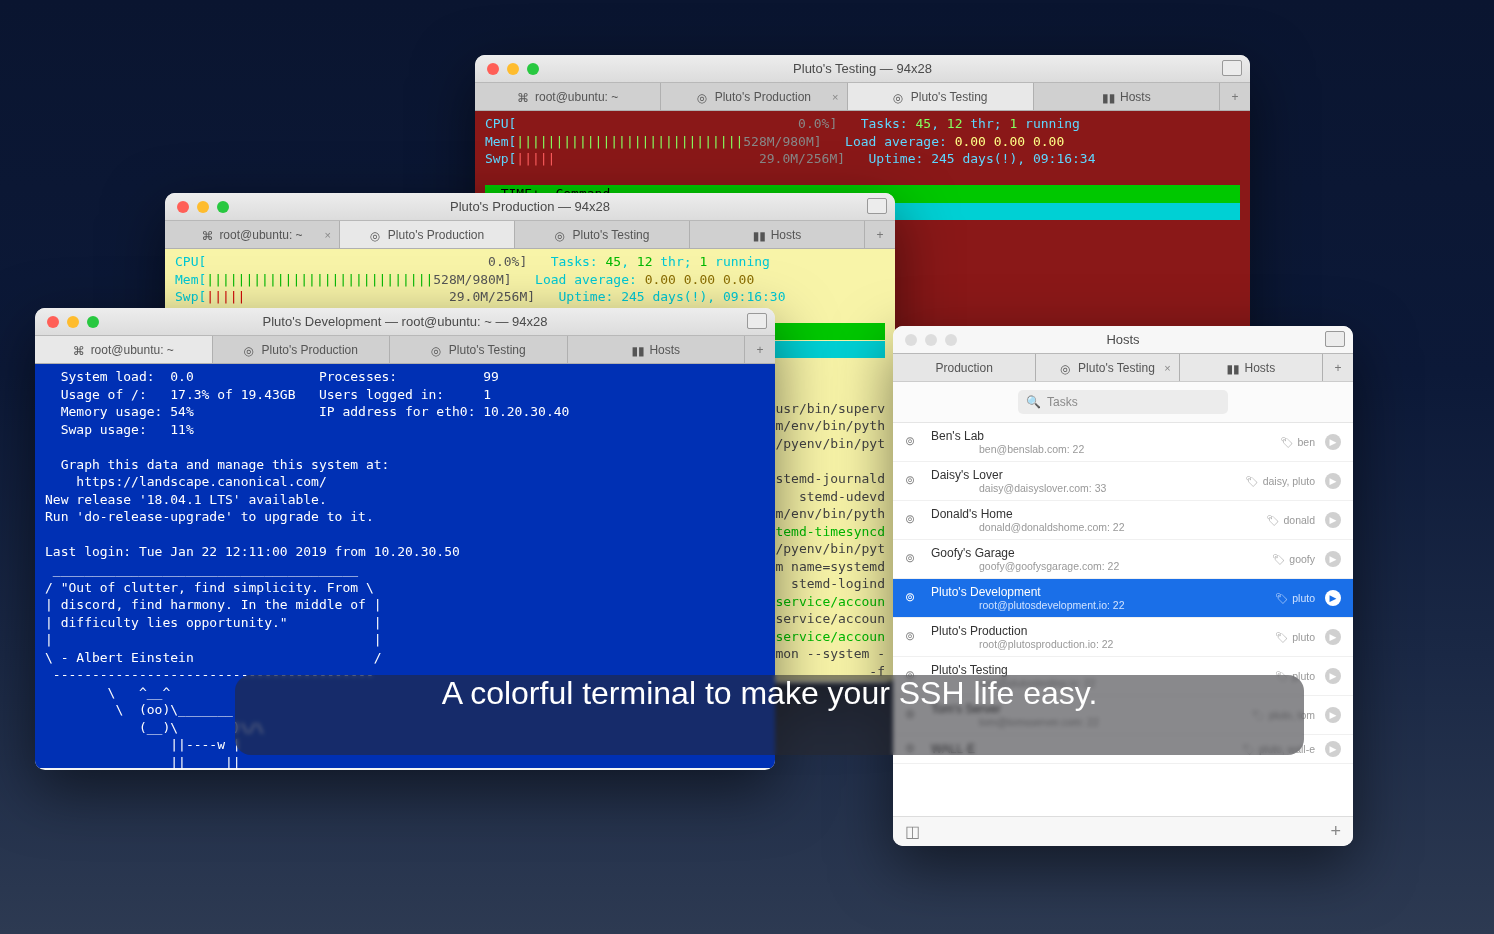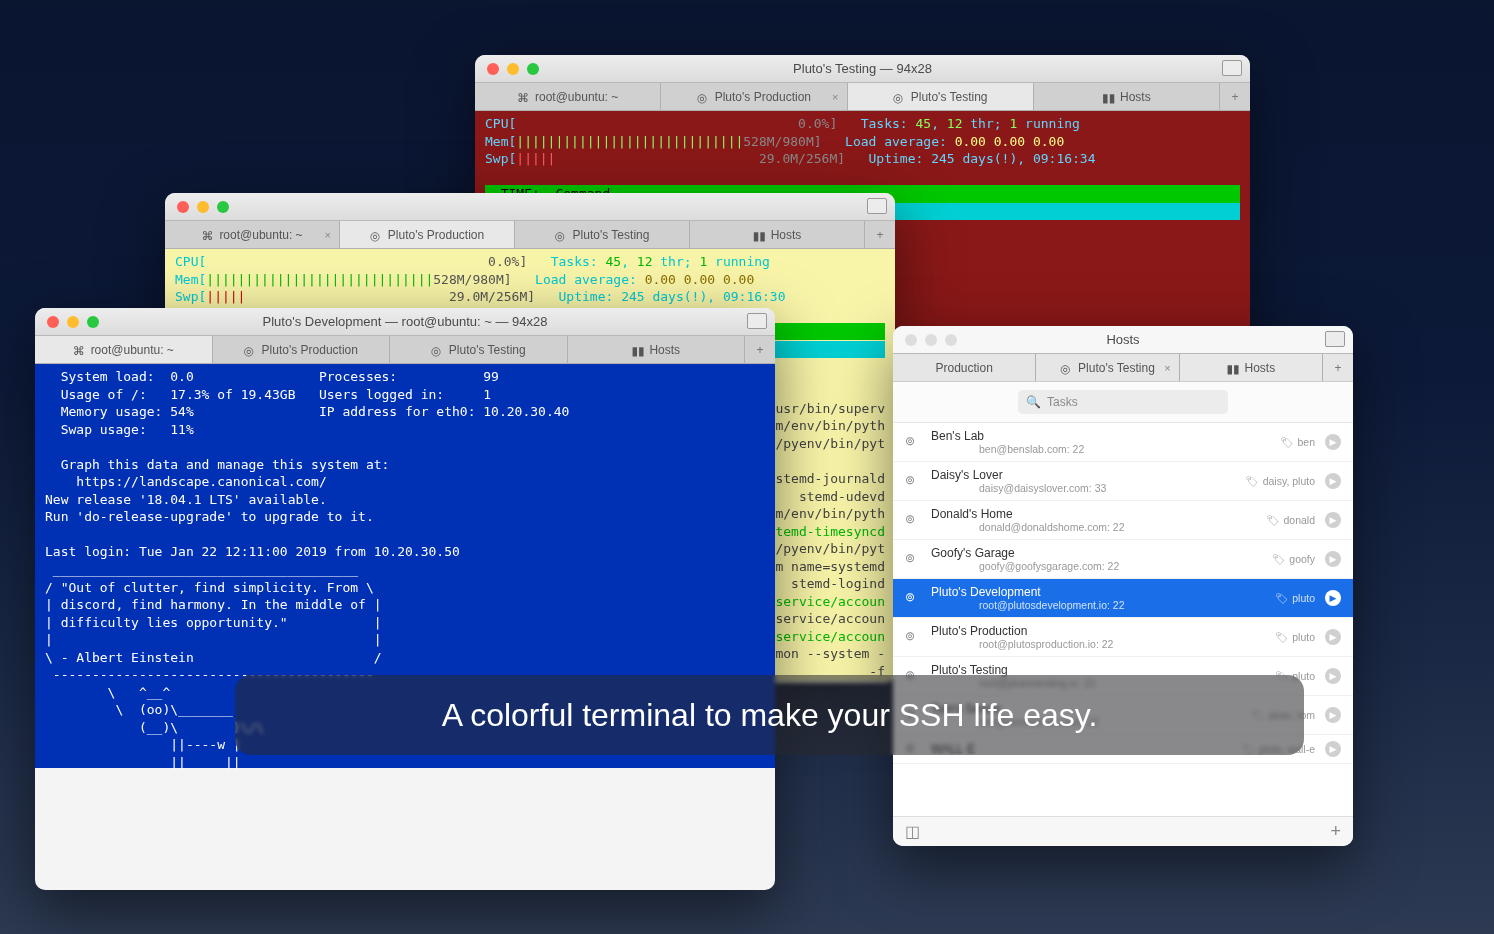--- a/index.html
+++ b/index.html
@@ -59,24 +59,24 @@
   .host-row.selected .play{background:#fff;color:#1a6fe8;}
   .hosts-footer{position:absolute;bottom:0;left:0;right:0;height:30px;border-top:1px solid #ddd;background:#f7f7f7;display:flex;align-items:center;padding:0 12px;color:#888;}
   .plus-btn{margin-left:auto;font-size:18px;}
   
   #win-red{left:475px;top:55px;width:775px;height:310px;}
   #win-red .term{background:#8a1818;color:#ddd;height:252px;}
   
   #win-yellow{left:165px;top:193px;width:730px;height:490px;}
   #win-yellow .term{background:#f8f4a8;color:#222;height:432px;}
   
-  #win-blue{left:35px;top:308px;width:740px;height:582px;}
+  #win-blue{left:35px;top:308px;width:740px;height:462px;}
   #win-blue .term{background:#0030b4;color:#fff;height:404px;}
   
-  .banner{position:absolute;left:235px;right:190px;top:675px;height:80px;background:rgba(40,40,45,0.55);border-radius:16px;display:flex;align-items:center;justify-content:center;color:#fff;font-size:32px;font-weight:300;backdrop-filter:blur(2px);}
+  .banner{position:absolute;left:235px;right:190px;top:675px;height:80px;background:rgba(40,40,45,0.55);border-radius:16px;display:flex;justify-content:center;color:#fff;font-size:32px;font-weight:300;backdrop-filter:blur(2px);}
   
   .c-cyan{color:#00c8d4;} .c-green{color:#00b800;} .c-red{color:#d00000;} .c-lcyan{color:#5fd7ff;} .c-lgreen{color:#87ff5f;}
   .c-lyellow{color:#ffff87;} .c-grey{color:#888;}
   .bg-green{background:#00c800;color:#000;}
   .bg-cyan{background:#00d0d4;color:#000;}
 </style>
 </head>
 <body>
 
 <div class="window" id="win-red">
@@ -125,20 +125,21 @@
  <span>0:12.33</span> <span>/lib/systemd/systemd-udevd</span></div>
 </div>
 
 <div class="window" id="win-yellow">
   <div class="titlebar">
     <div class="traffic">
         <div class="dot red"></div>
         <div class="dot yellow"></div>
         <div class="dot green"></div>
       </div>
+    <div class="title-text">Pluto's Production — 94x28</div>
     <div class="title-right-icon"></div>
   </div>
   <div class="tabbar">
     <div class="tab">
         <span class="ticon">⌘</span>
         <span>root@ubuntu: ~</span>
         <span class="close-x">×</span>
       </div>
     <div class="tab active">
         <span class="ticon">◎</span>

